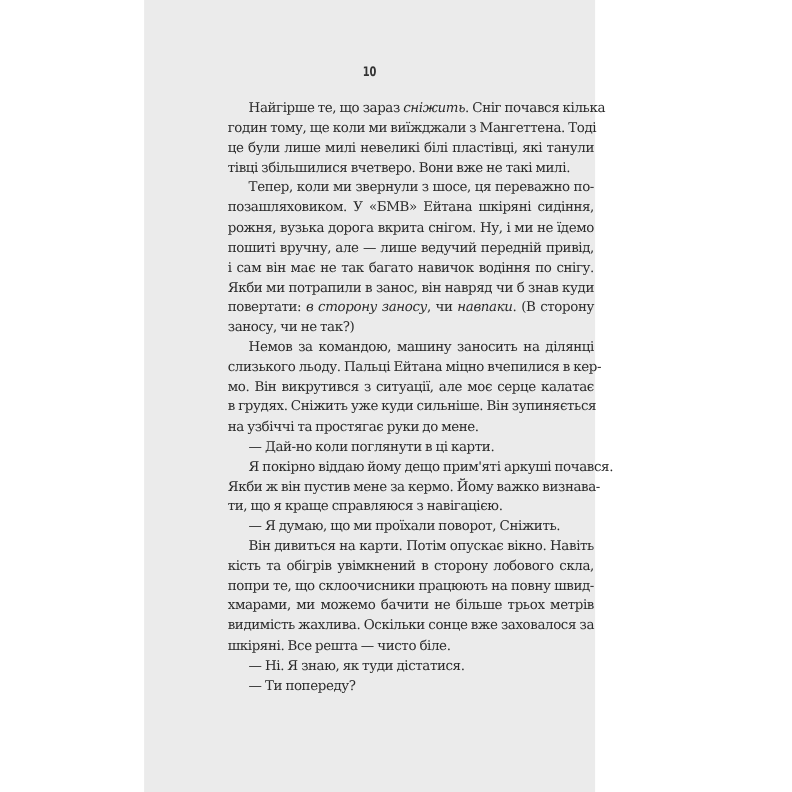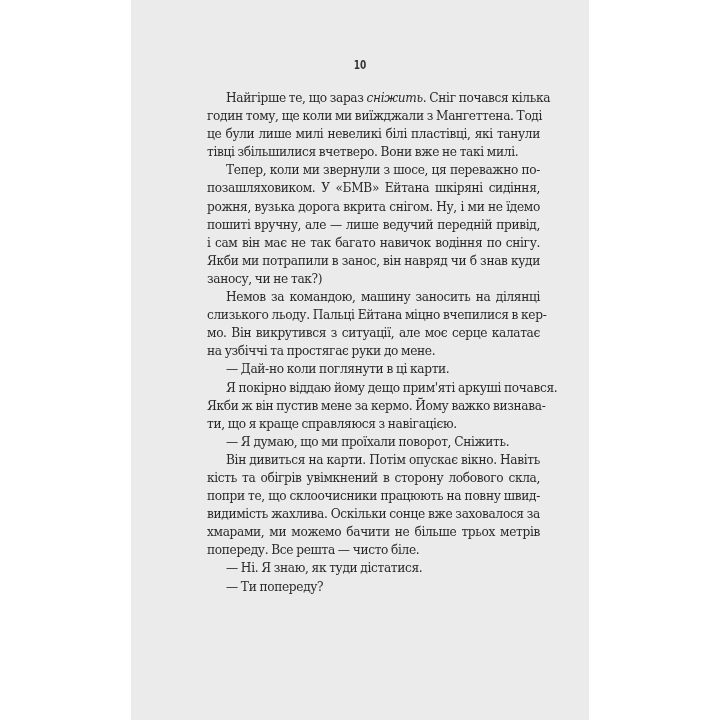--- a/index.html
+++ b/index.html
@@ -1,18 +1,18 @@
 <!DOCTYPE html>
 <html><head>
 <meta charset="utf-8">
 <style>
   html, body { margin:0; padding:0; }
   body { width:720px; height:720px; background:#ffffff; position:relative; overflow:hidden; }
   .page {
-    position:absolute; left:131px; top:0; width:458px; height:720px;
+    position:absolute; left:131px; top:0; width:410px; height:720px;
     background:#ebebeb;
   }
   .page-number {
     position:absolute; left:0; width:100%; top:58px; text-align:center;
     font-family:"DejaVu Sans", sans-serif; font-size:12px; font-weight:bold;
     color:#333; transform:scaleX(0.75); letter-spacing:0;
   }
   .text {
     position:absolute; left:76px; top:89px; width:333px;
     font-family:"DejaVu Serif", serif; font-size:12.2px; line-height:18.1px;
@@ -32,32 +32,34 @@
       <span class="line indent">Найгірше те, що зараз <i>сніжить</i>. Сніг почався кілька</span>
       <span class="line">годин тому, ще коли ми виїжджали з Мангеттена. Тоді</span>
       <span class="line">це були лише милі невеликі білі пластівці, які танули</span>
       <span class="line last">тівці збільшилися вчетверо. Вони вже не такі милі.</span>
       <span class="line indent">Тепер, коли ми звернули з шосе, ця переважно по-</span>
       <span class="line">позашляховиком. У «БМВ» Ейтана шкіряні сидіння,</span>
       <span class="line">рожня, вузька дорога вкрита снігом. Ну, і ми не їдемо</span>
       <span class="line">пошиті вручну, але — лише ведучий передній привід,</span>
       <span class="line">і сам він має не так багато навичок водіння по снігу.</span>
       <span class="line">Якби ми потрапили в занос, він навряд чи б знав куди</span>
+      <span class="line">повертати: <i>в сторону заносу</i>, чи <i>навпаки</i>. (В сторону</span>
       <span class="line last">заносу, чи не так?)</span>
       <span class="line indent">Немов за командою, машину заносить на ділянці</span>
       <span class="line">слизького льоду. Пальці Ейтана міцно вчепилися в кер-</span>
       <span class="line">мо. Він викрутився з ситуації, але моє серце калатає</span>
+      <span class="line">в грудях. Сніжить уже куди сильніше. Він зупиняється</span>
       <span class="line last">на узбіччі та простягає руки до мене.</span>
       <span class="line indent last">— Дай-но коли поглянути в ці карти.</span>
       <span class="line indent">Я покірно віддаю йому дещо прим'яті аркуші почався.</span>
       <span class="line">Якби ж він пустив мене за кермо. Йому важко визнава-</span>
       <span class="line last">ти, що я краще справляюся з навігацією.</span>
       <span class="line indent last">— Я думаю, що ми проїхали поворот, Сніжить.</span>
       <span class="line indent">Він дивиться на карти. Потім опускає вікно. Навіть</span>
       <span class="line">кість та обігрів увімкнений в сторону лобового скла,</span>
       <span class="line">попри те, що склоочисники працюють на повну швид-</span>
+      <span class="line">хмарами, ми можемо бачити не більше трьох метрів</span>
       <span class="line">видимість жахлива. Оскільки сонце вже заховалося за</span>
-      <span class="line">хмарами, ми можемо бачити не більше трьох метрів</span>
-      <span class="line last">попереду. Все решта — чисто біле.</span>
+      <span class="line last">шкіряні. Все решта — чисто біле.</span>
       <span class="line indent last">— Ні. Я знаю, як туди дістатися.</span>
       <span class="line indent last">— Ти попереду?</span>
     </div>
 </div>
 
 </body></html>

